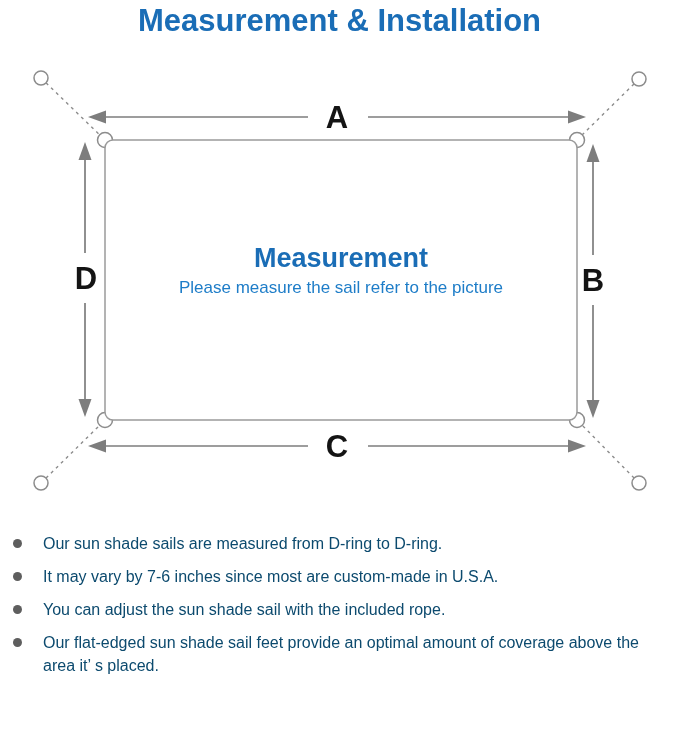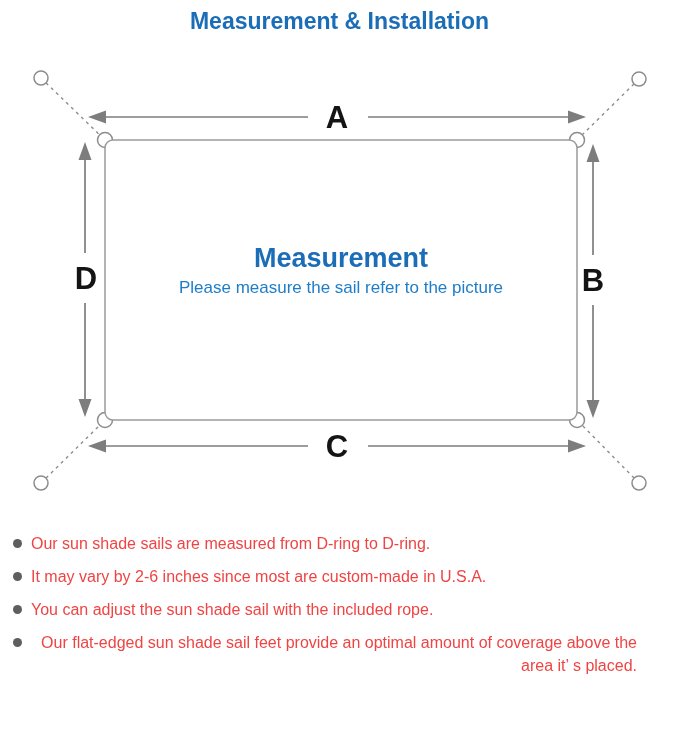--- a/index.html
+++ b/index.html
@@ -14,21 +14,21 @@
     height: 739px;
     background: #ffffff;
     overflow: hidden;
   }
   .page-title {
     position: absolute;
     top: 3px;
     left: 0;
     width: 679px;
     text-align: center;
-    font-size: 23px;
+    font-size: 31px;
     line-height: 36px;
     font-weight: 700;
     color: #1a6db6;
   }
   .diagram-svg {
     position: absolute;
     top: 60px;
     left: 0;
   }
   .dim-label {
@@ -57,26 +57,25 @@
     left: 0;
     width: 679px;
     box-sizing: border-box;
     margin: 0;
     padding: 0 16px 0 13px;
     list-style: none;
   }
   .note {
     display: flex;
     align-items: flex-start;
-    gap: 9px;
+    gap: 21px;
     margin-bottom: 10px;
     font-size: 16px;
     line-height: 23px;
-    color: #ef4444;
-    text-align: right;
+    color: #0c4a6e;
   }
   .note .dot {
     flex: 0 0 auto;
     width: 9px;
     height: 9px;
     border-radius: 50%;
     background: #5e5e5e;
     margin-top: 7px;
   }
   .note .txt {
@@ -151,21 +150,21 @@
     <text x="341" y="233" class="center-subtitle">Please measure the sail refer to the picture</text>
   </svg>
 
   <ul class="notes">
     <li class="note">
       <span class="dot"></span>
       <span class="txt">Our sun shade sails are measured from D-ring to D-ring.</span>
     </li>
     <li class="note">
       <span class="dot"></span>
-      <span class="txt">It may vary by 2-6 inches since most are custom-made in U.S.A.</span>
+      <span class="txt">It may vary by 7-6 inches since most are custom-made in U.S.A.</span>
     </li>
     <li class="note">
       <span class="dot"></span>
       <span class="txt">You can adjust the sun shade sail with the included rope.</span>
     </li>
     <li class="note">
       <span class="dot"></span>
       <span class="txt">Our flat-edged sun shade sail feet provide an optimal amount of coverage above the area it’ s placed.</span>
     </li>
   </ul>

